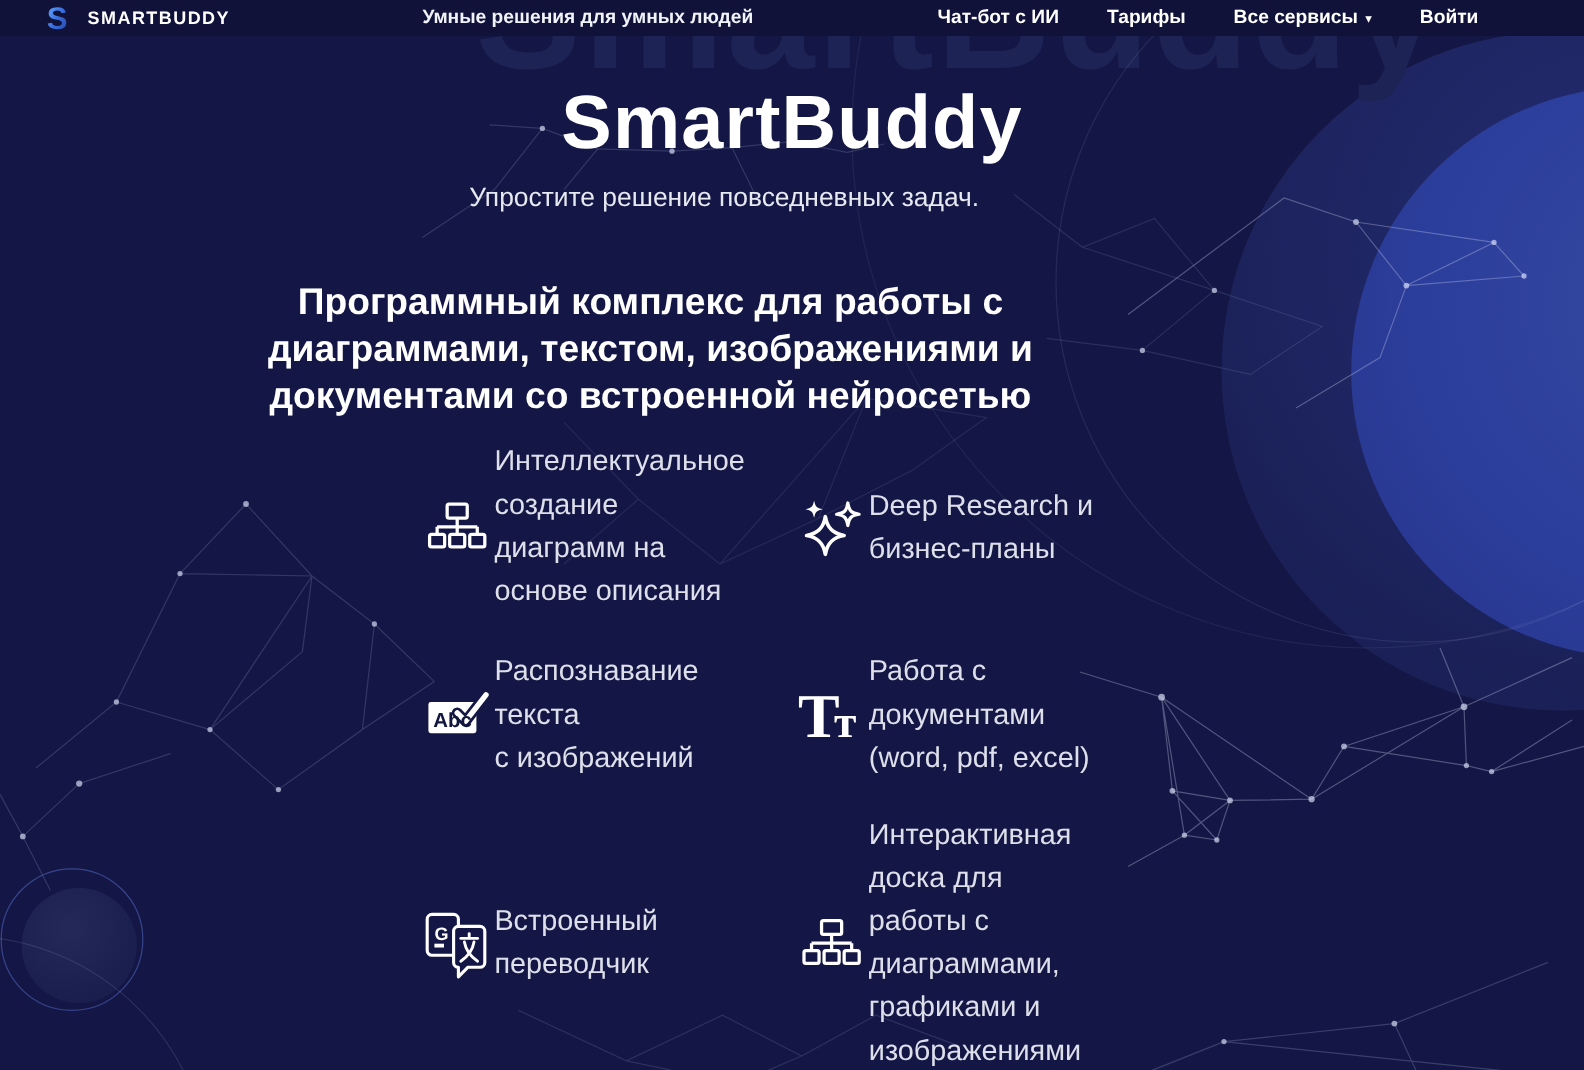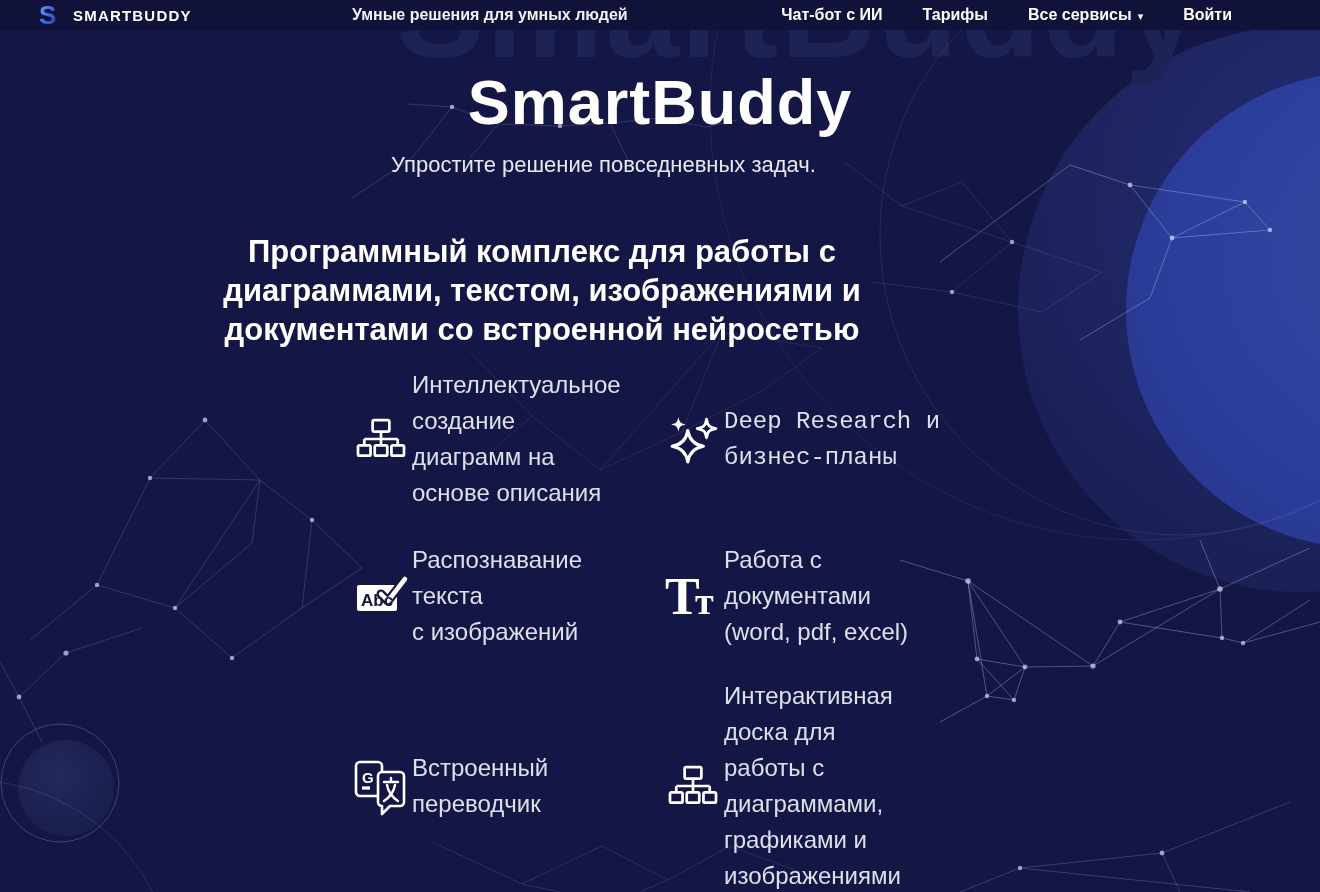--- a/index.html
+++ b/index.html
@@ -57,21 +57,21 @@
     white-space:pre-line;
   }
   
   .feature{position:absolute;display:flex;align-items:center;}
   .feature-icon{width:62px;flex:0 0 62px;display:flex;justify-content:center;align-items:center;}
   .feature-text{
     flex:1;font-size:24px;line-height:36px;
     color:#dde0ea;white-space:pre-line;
   }
   .f1{left:350px;top:366px;width:312px;height:146px;}
-  .f2{left:662px;top:402px;width:290px;height:76px;font-family:Liberation Mono, monospace;}
+  .f2{left:662px;top:402px;width:290px;height:76px;}
   .f3{left:350px;top:540px;width:312px;height:112px;}
   .f4{left:662px;top:540px;width:290px;height:112px;}
   .f5{left:350px;top:748px;width:312px;height:76px;}
   .f6{left:662px;top:676px;width:290px;height:220px;}
   .icon-svg{display:block;overflow:visible;}
 </style>
 </head>
 <body>
 
 <div class="page">

